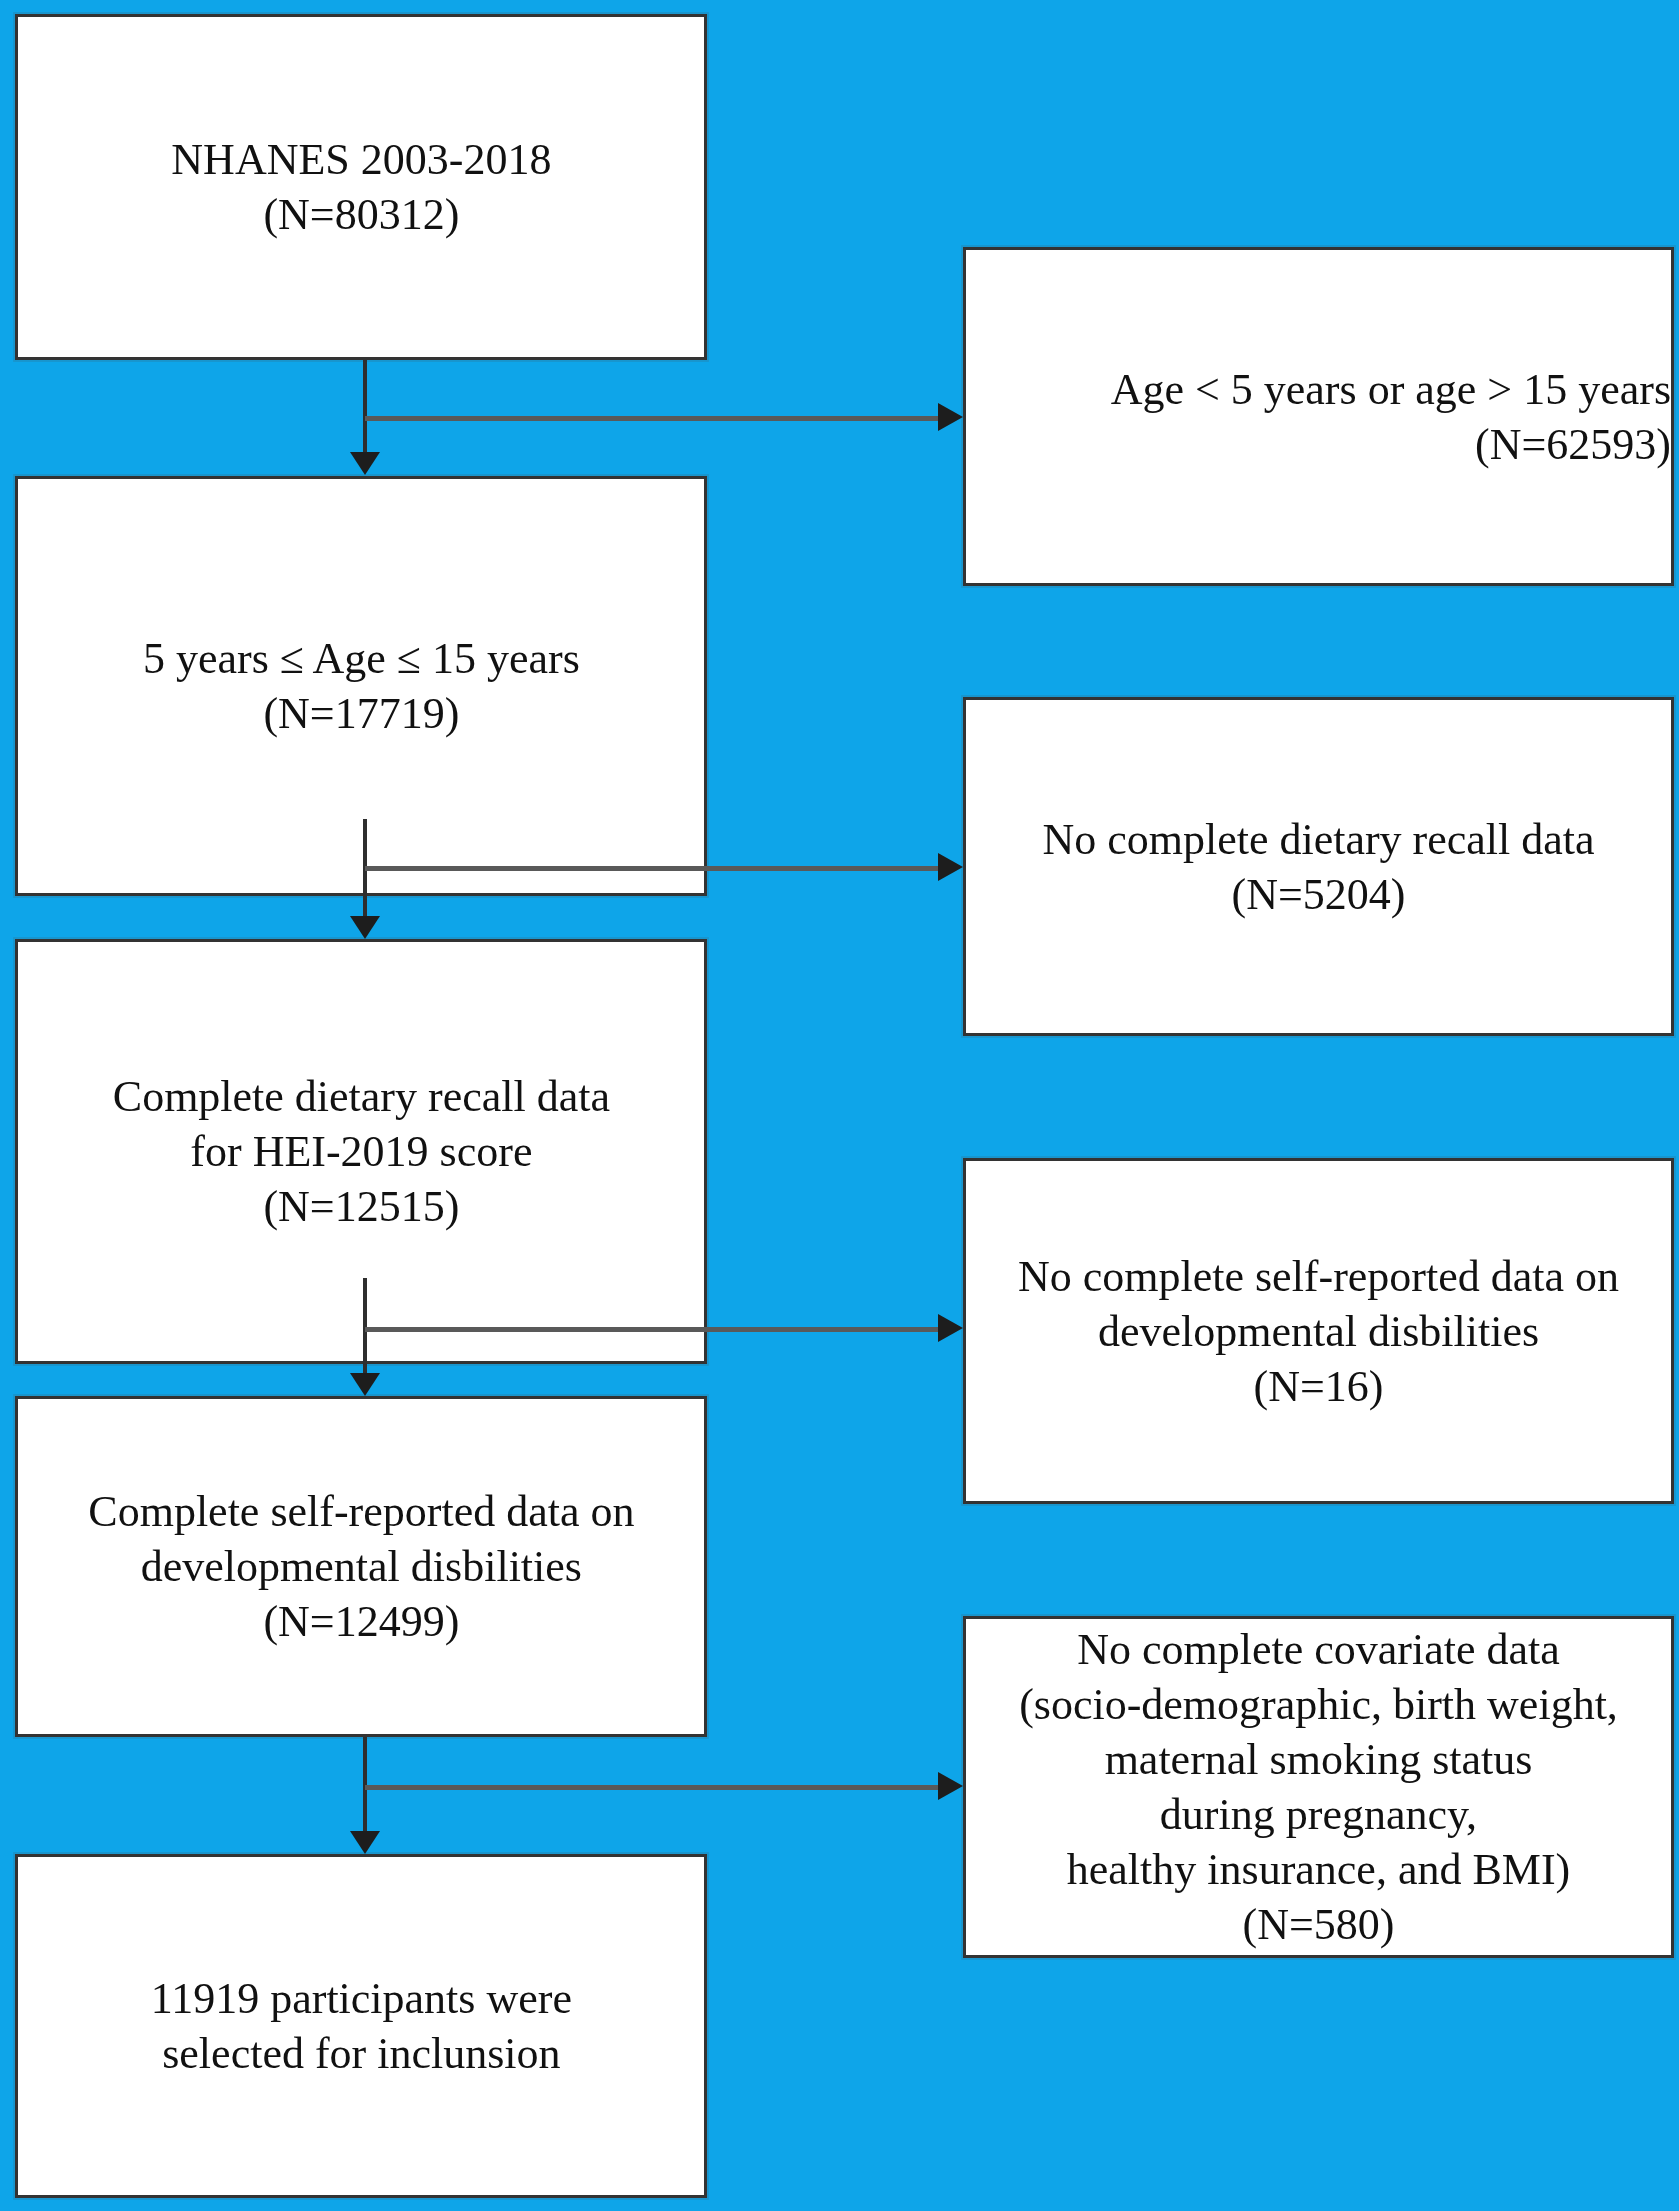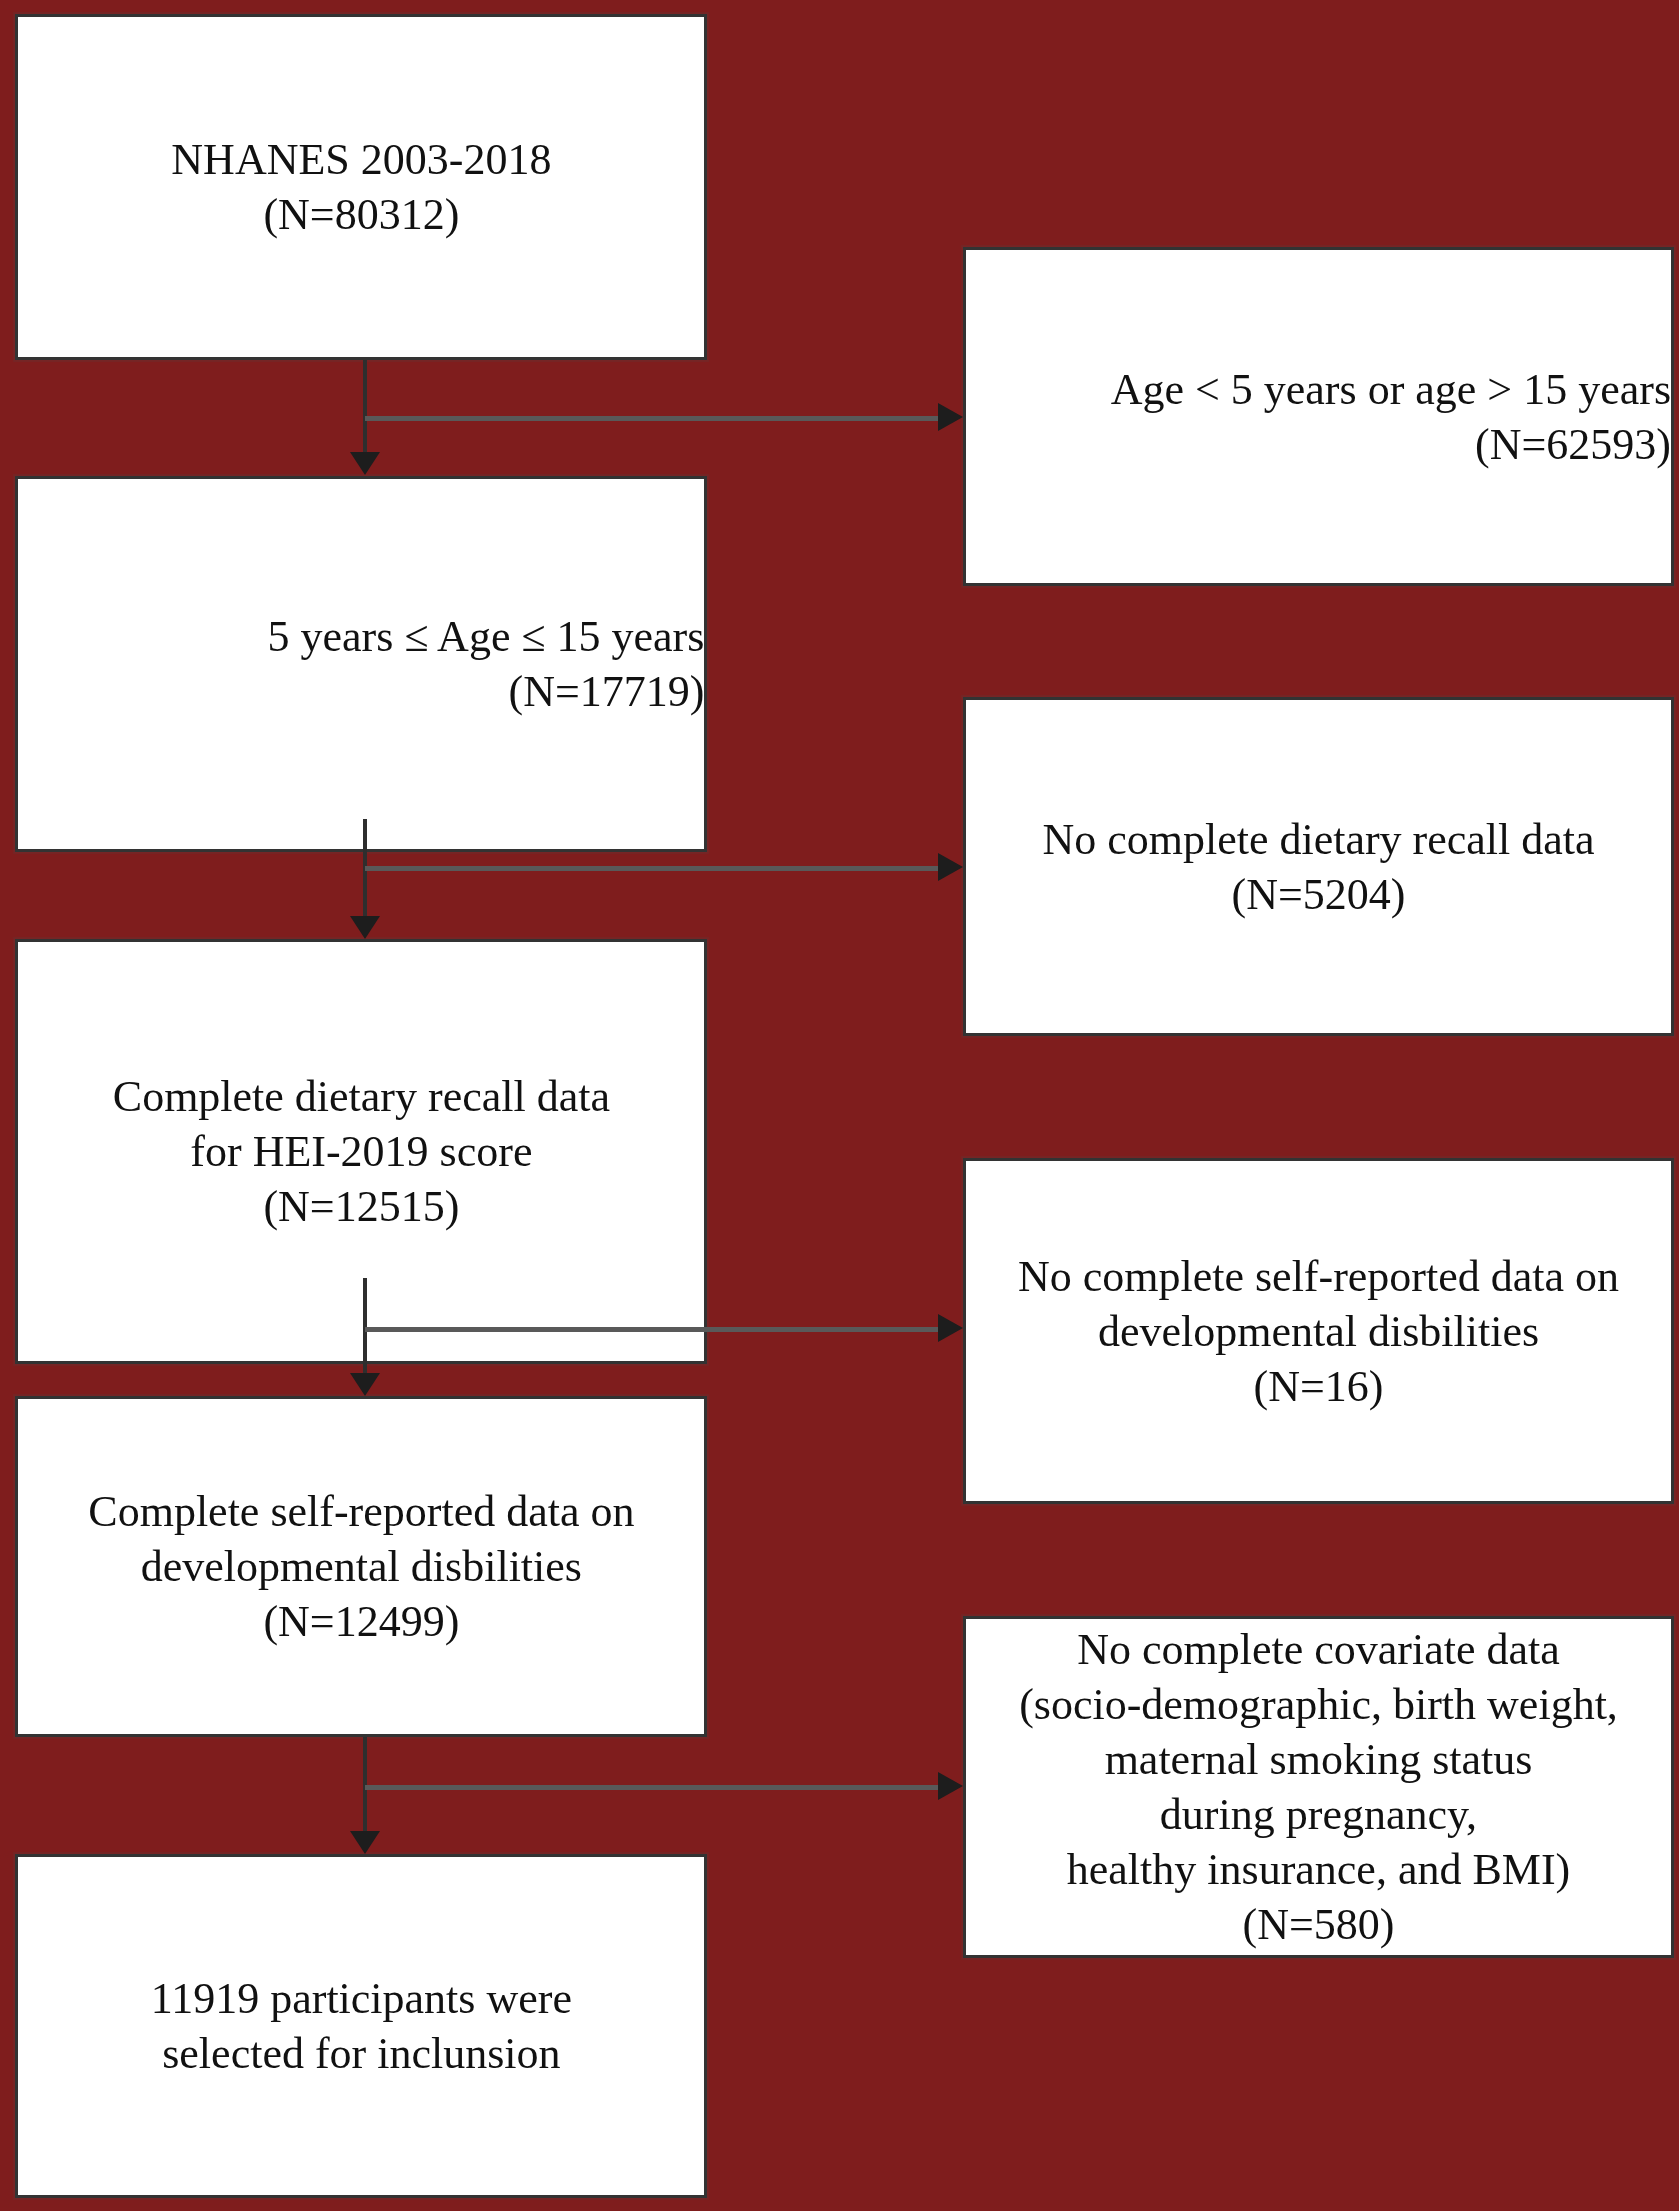--- a/index.html
+++ b/index.html
@@ -4,21 +4,21 @@
 <style>
   html, body {
     margin: 0;
     padding: 0;
     background: #ffffff;
   }
   #canvas {
     position: relative;
     width: 1679px;
     height: 2212px;
-    background: #7f1d1d;
+    background: #0ea5e9;
     font-family: "Liberation Serif", "DejaVu Serif", serif;
     color: #111111;
     overflow: hidden;
   }
   .flow-box {
     position: absolute;
     box-sizing: border-box;
     border: 3.8px solid #333333;
     background: #ffffff;
     box-shadow: 0 0 0 1.9px rgba(80,80,80,0.18);
@@ -74,21 +74,21 @@
 </head>
 <body>
 
 <div id="canvas">
 
   <div class="flow-box lbox" style="top:14.4px;height:346px;">
     <div class="line">NHANES 2003-2018</div>
     <div class="line">(N=80312)</div>
   </div>
 
-  <div class="flow-box lbox" style="top:476px;height:376px;align-items:flex-end;">
+  <div class="flow-box lbox" style="top:476px;height:420px;">
     <div class="line">5 years ≤ Age ≤ 15 years</div>
     <div class="line">(N=17719)</div>
   </div>
 
   <div class="flow-box lbox" style="top:939px;height:425px;">
     <div class="line">Complete dietary recall data</div>
     <div class="line">for HEI-2019 score</div>
     <div class="line">(N=12515)</div>
   </div>
 

